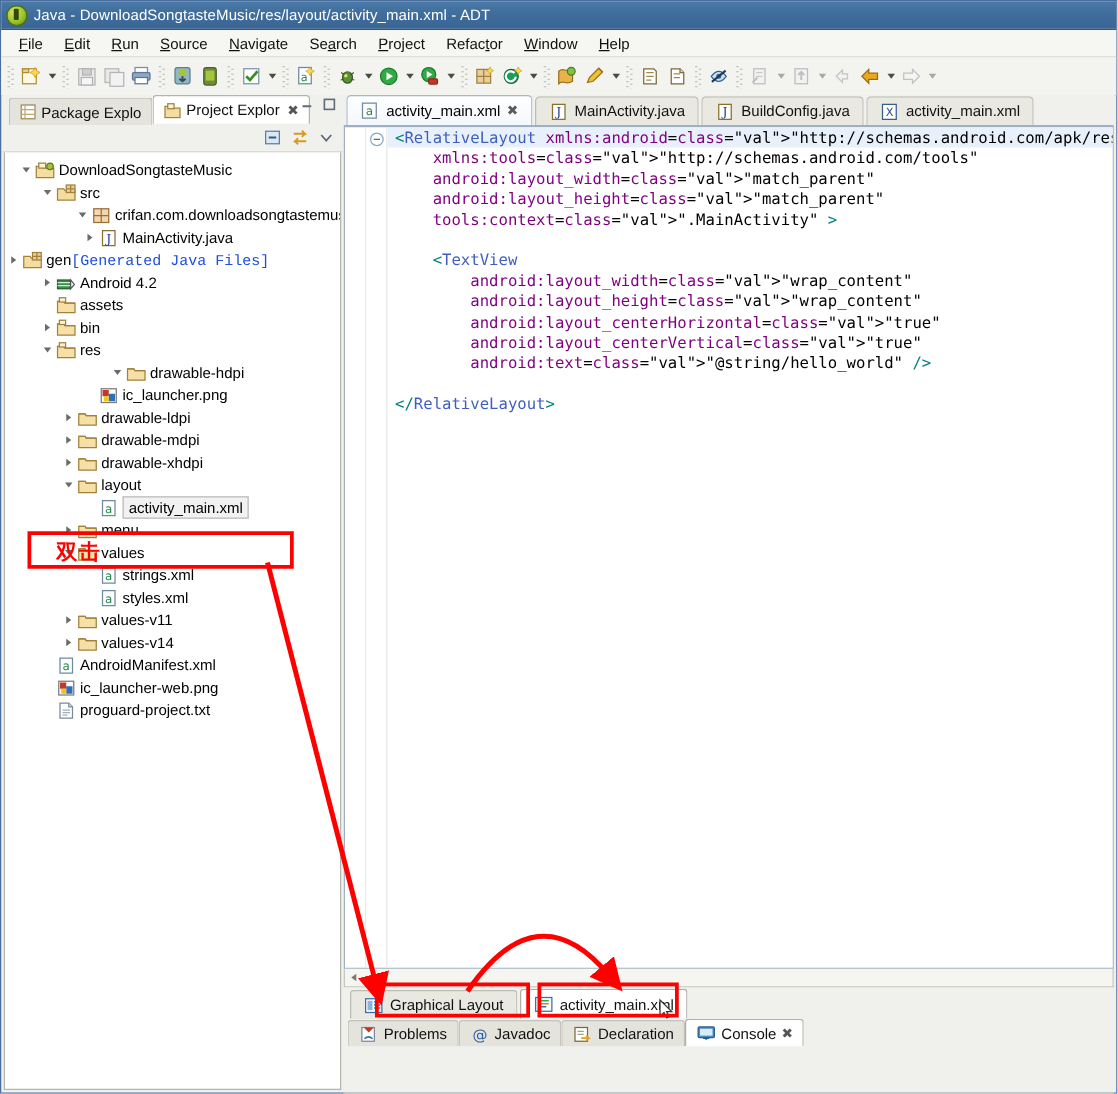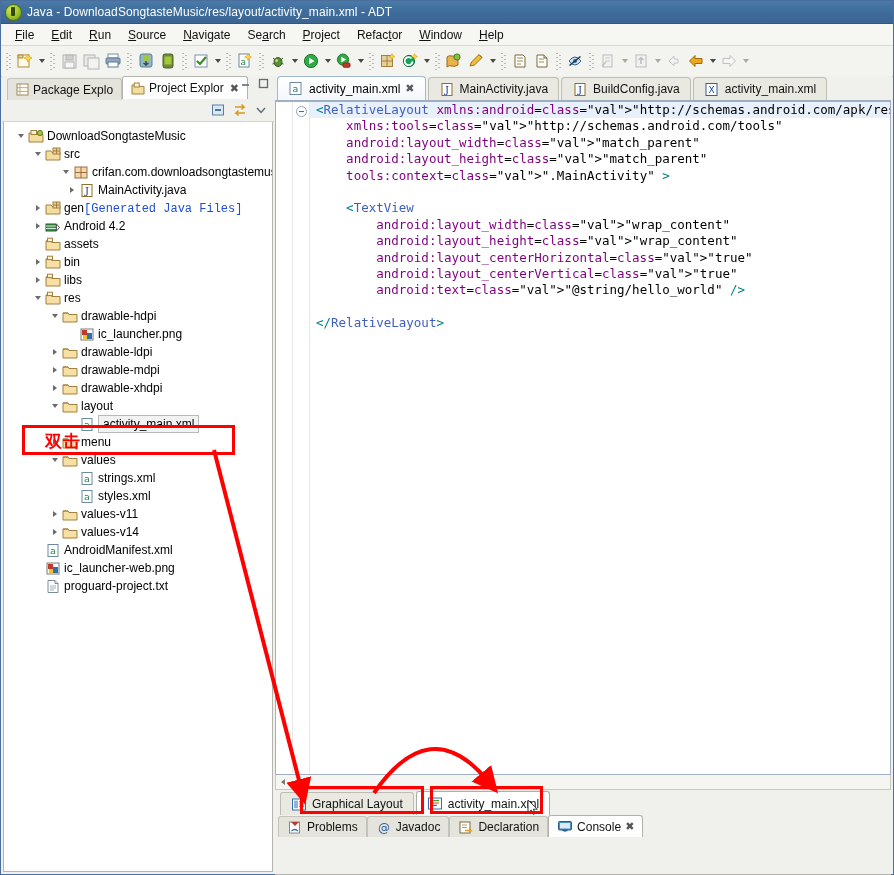--- a/index.html
+++ b/index.html
@@ -497,21 +497,21 @@
               <i class="tri-c"></i>
             </span>
             <span class="ico">
               <svg width="16" height="15" viewBox="0 0 16 15">
                 <rect x="3" y="1.5" width="10" height="12" fill="#ffffff" stroke="#8a6f2e"></rect>
                 <text x="6" y="11" fill="#1a3d8f" font-size="10" font-family="DejaVu Serif">J</text>
               </svg>
             </span>
             <span class="lbl">MainActivity.java</span>
           </div>
-          <div class="row" style="padding-left: 27px;">
+          <div class="row" style="">
             <span class="tw">
               <i class="tri-c"></i>
             </span>
             <span class="ico">
               <svg width="16" height="15" viewBox="0 0 16 15">
                 <path d="M1 4 h5 l1 1.5 H15 V13 H1z" fill="#f4dda0" stroke="#a3803c"></path>
                 <rect x="8" y="1" width="7" height="6" fill="#e8cf9a" stroke="#a3803c"></rect>
                 <path d="M11.5 1 v6 M8 4 h7" stroke="#a3803c"></path>
               </svg>
             </span>
@@ -550,45 +550,32 @@
               <svg width="16" height="15" viewBox="0 0 16 15">
                 <path d="M1 4 h5 l1 1.5 H15 V13 H1z" fill="#f6e0a6" stroke="#a3803c"></path>
                 <path d="M1 4 h5 l1 1.5 H15" fill="none" stroke="#a3803c"></path>
                 <rect x="2.5" y="1.2" width="5" height="3.4" fill="#fdf4d8" stroke="#a3803c"></rect>
               </svg>
             </span>
             <span class="lbl">bin</span>
           </div>
           <div class="row" style="padding-left: 27px;">
             <span class="tw">
-              <i class="tri-c"></i>
+              <i class="tri-o"></i>
             </span>
             <span class="ico">
               <svg width="16" height="15" viewBox="0 0 16 15">
                 <path d="M1 4 h5 l1 1.5 H15 V13 H1z" fill="#f6e0a6" stroke="#a3803c"></path>
                 <path d="M1 4 h5 l1 1.5 H15" fill="none" stroke="#a3803c"></path>
                 <rect x="2.5" y="1.2" width="5" height="3.4" fill="#fdf4d8" stroke="#a3803c"></rect>
               </svg>
             </span>
-            <span class="lbl">libs</span>
-          </div>
-          <div class="row" style="padding-left: 27px;">
-            <span class="tw">
-              <i class="tri-o"></i>
-            </span>
-            <span class="ico">
-              <svg width="16" height="15" viewBox="0 0 16 15">
-                <path d="M1 4 h5 l1 1.5 H15 V13 H1z" fill="#f6e0a6" stroke="#a3803c"></path>
-                <path d="M1 4 h5 l1 1.5 H15" fill="none" stroke="#a3803c"></path>
-                <rect x="2.5" y="1.2" width="5" height="3.4" fill="#fdf4d8" stroke="#a3803c"></rect>
-              </svg>
-            </span>
             <span class="lbl">res</span>
           </div>
-          <div class="row" style="padding-left: 44px;">
+          <div class="row" style="padding-left: 44px; margin-left: 39px;">
             <span class="tw">
               <i class="tri-o"></i>
             </span>
             <span class="ico">
               <svg width="16" height="15" viewBox="0 0 16 15">
                 <path d="M1 4 h5 l1 1.5 H15 V13 H1z" fill="#f6e0a6" stroke="#a3803c"></path>
                 <path d="M1 4 h5 l1 1.5 H15" fill="none" stroke="#a3803c"></path>
               </svg>
             </span>
             <span class="lbl">drawable-hdpi</span>

